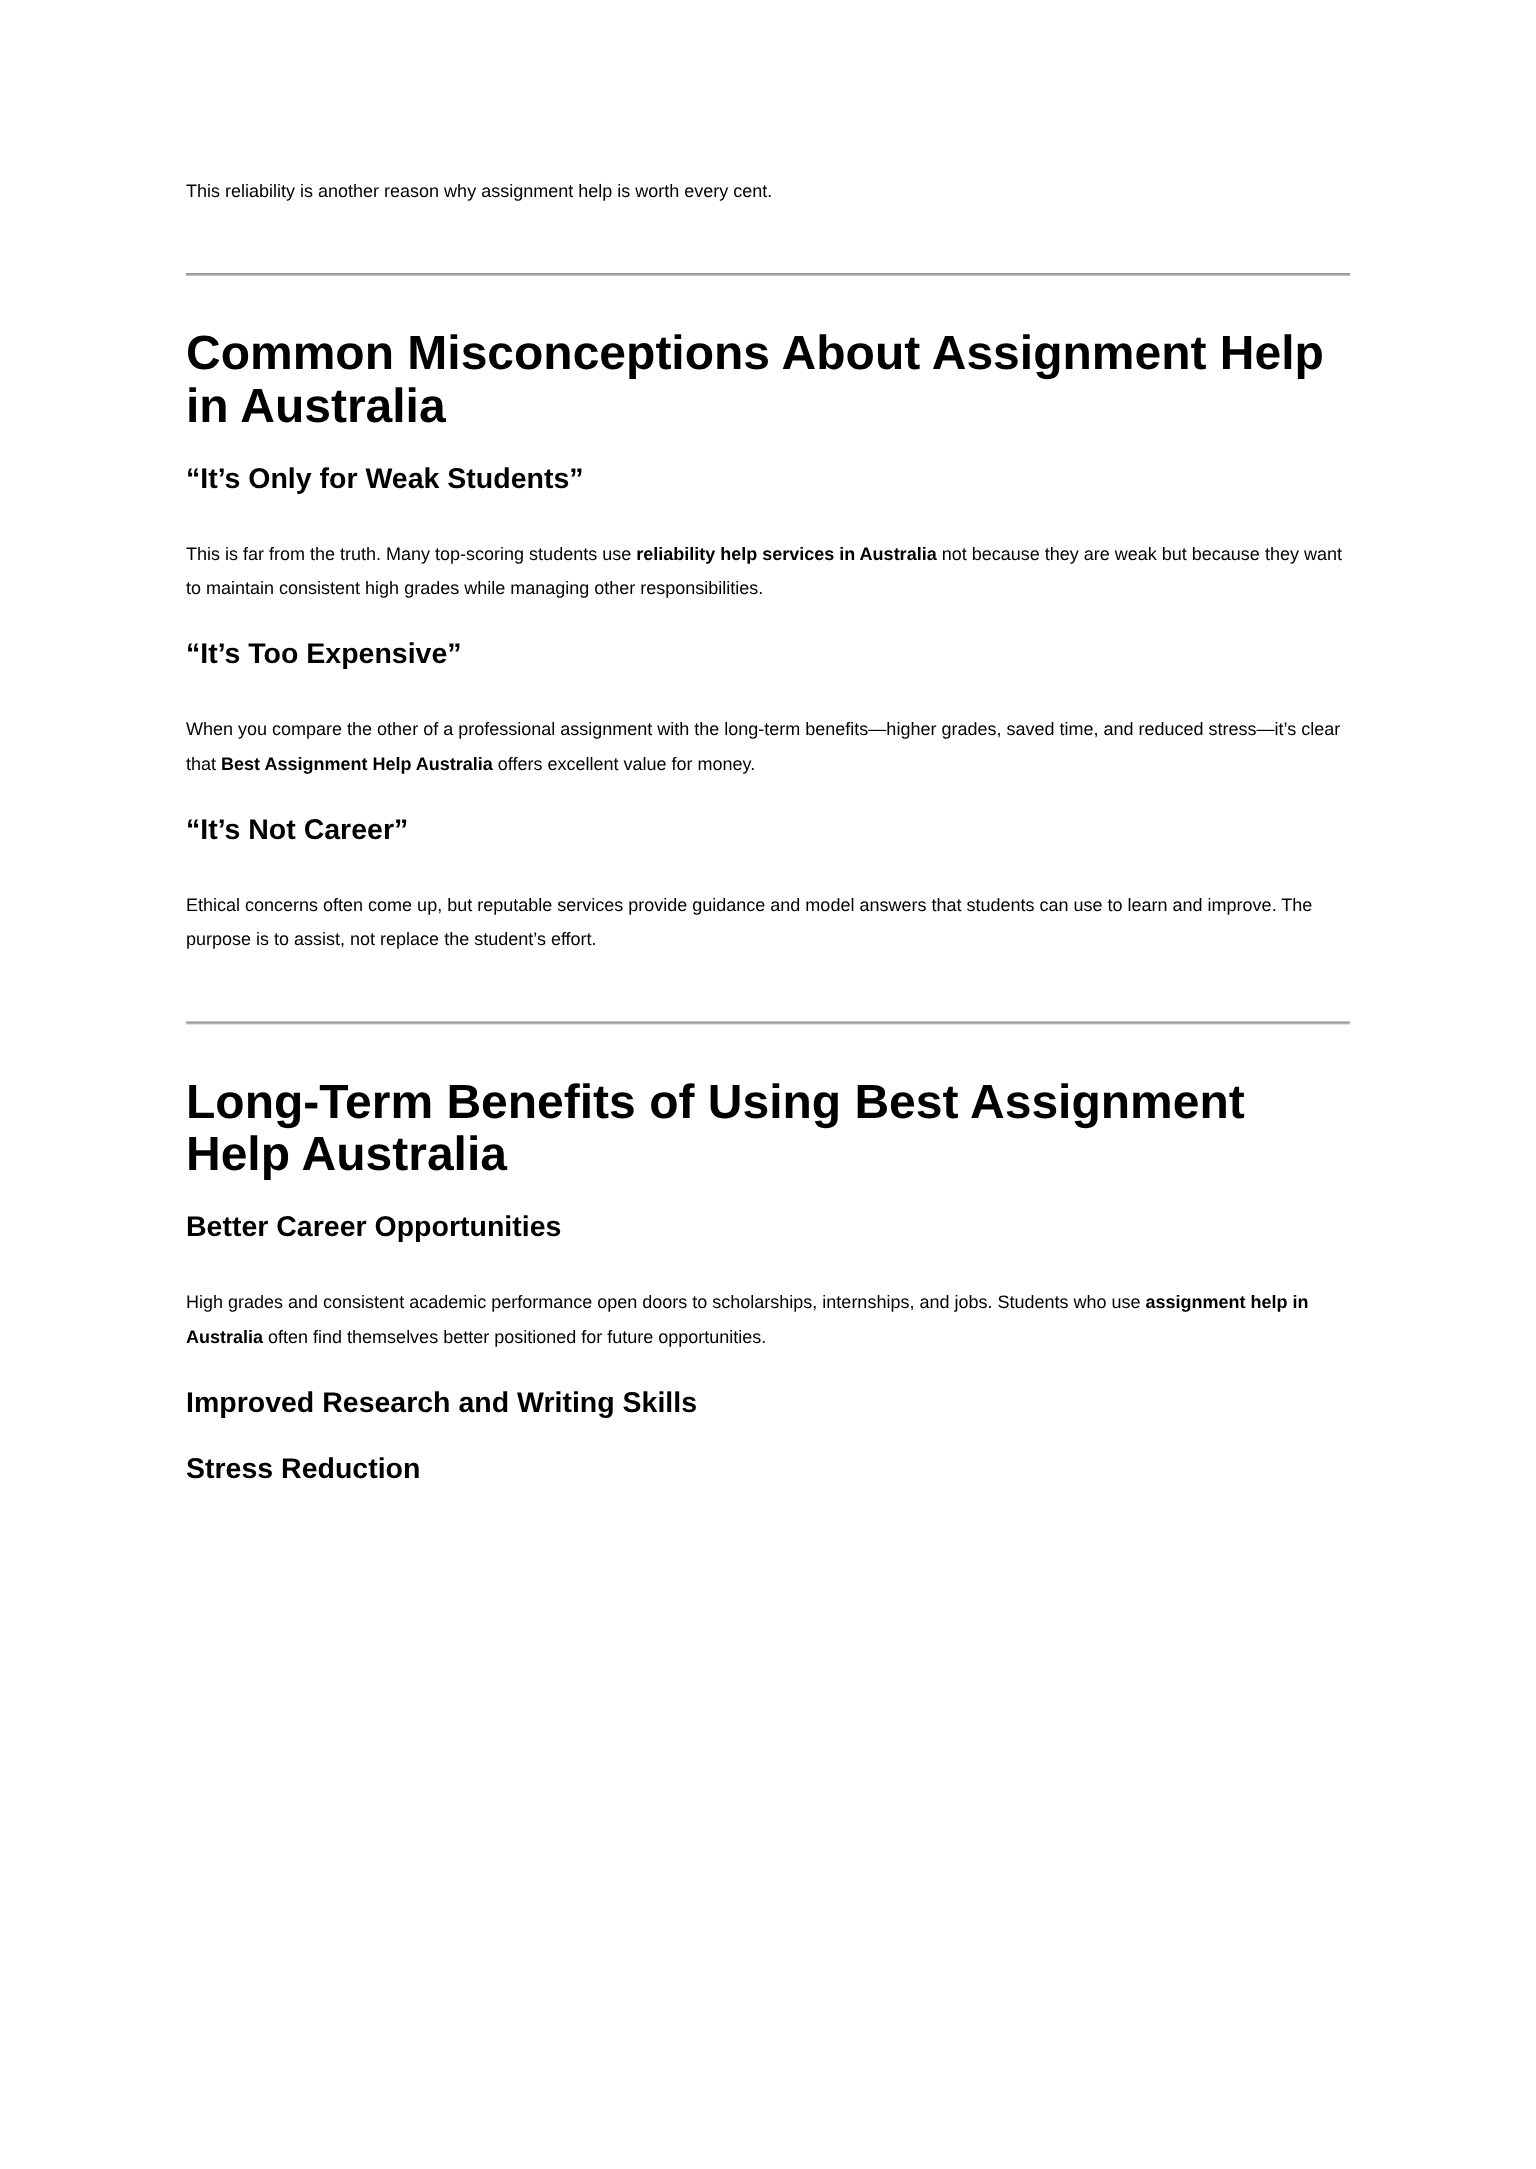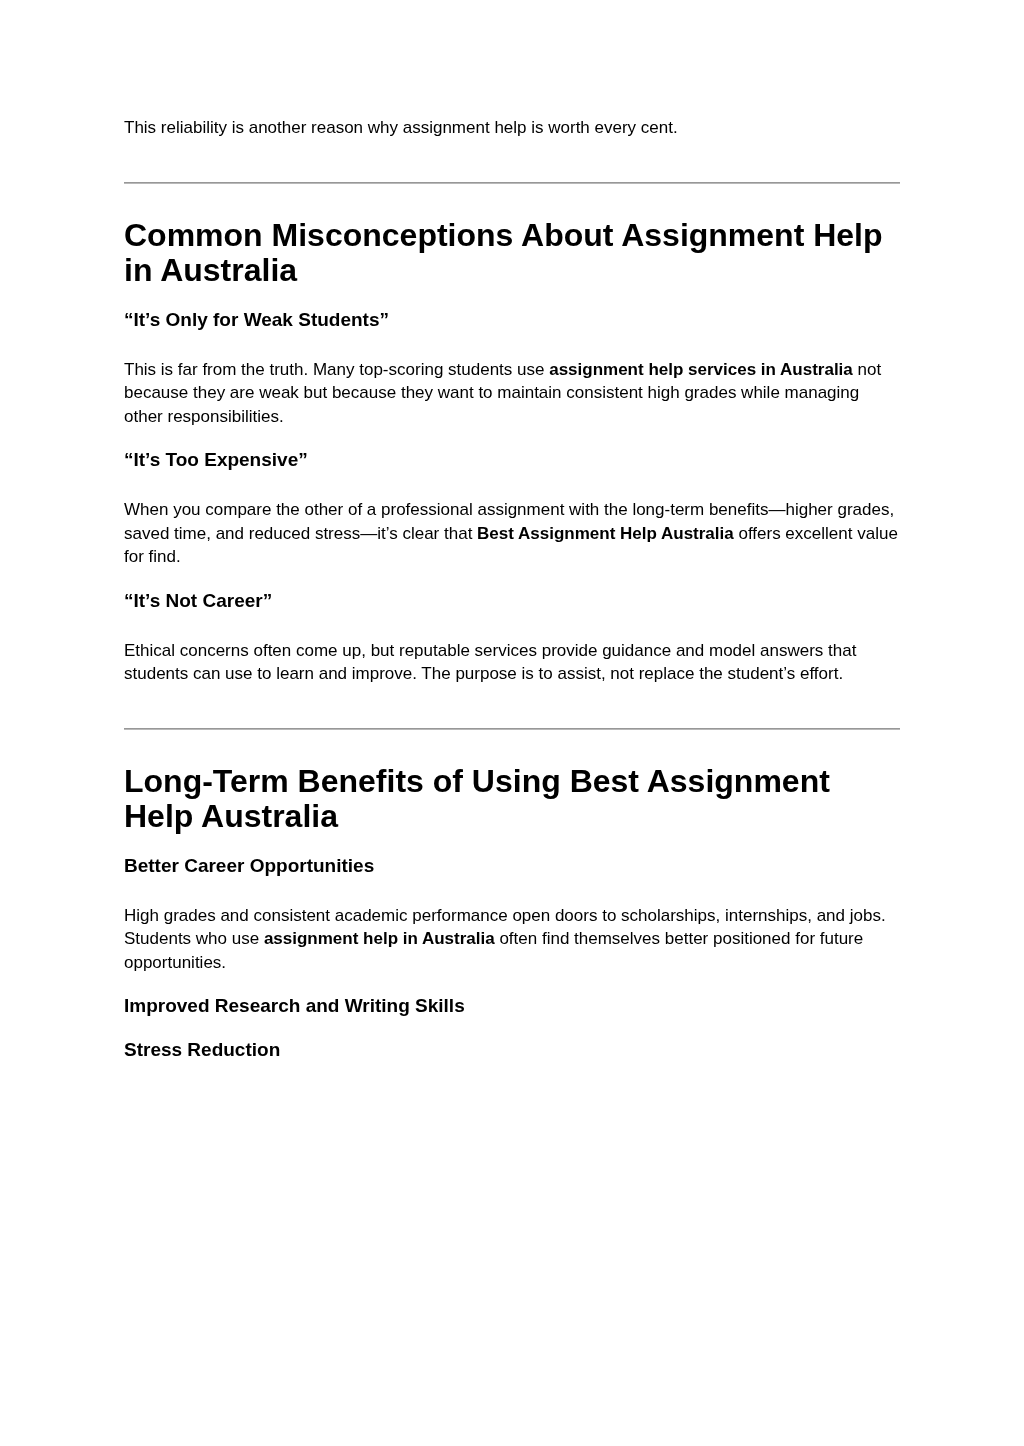--- a/index.html
+++ b/index.html
@@ -14,21 +14,21 @@
     color: #000000;
     font-family: "Liberation Sans", "DejaVu Sans", sans-serif;
     overflow: hidden;
     box-sizing: border-box;
   }
   .doc {
     padding: 116px 124px 0 124px;
     box-sizing: border-box;
   }
   p.body {
-    font-size: 17px;
+    font-size: 12px;
     line-height: 23.5px;
     margin: 26px 0 0 0;
     color: #000000;
   }
   p.body.first {
     margin-top: 0;
   }
   p.body strong, p.body b {
     font-weight: bold;
   }
@@ -59,24 +59,24 @@
 <div class="page">
   <div class="doc">
 
     <p class="body first">This reliability is another reason why assignment help is worth every cent.</p>
 
     <hr class="divider">
 
     <h1 class="section-title">Common Misconceptions About Assignment Help in Australia</h1>
 
     <h2 class="sub-heading">“It’s Only for Weak Students”</h2>
-    <p class="body"><span>This is far from the truth. Many top-scoring students use </span><strong>assignment help services in Australia</strong><span> not because they are weak but because they want to maintain consistent high grades while managing other responsibilities.</span></p>
+    <p class="body"><span>This is far from the truth. Many top-scoring students use </span><strong>reliability help services in Australia</strong><span> not because they are weak but because they want to maintain consistent high grades while managing other responsibilities.</span></p>
 
     <h2 class="sub-heading">“It’s Too Expensive”</h2>
-    <p class="body"><span>When you compare the other of a professional assignment with the long-term benefits—higher grades, saved time, and reduced stress—it’s clear that </span><strong>Best Assignment Help Australia</strong><span> offers excellent value for find.</span></p>
+    <p class="body"><span>When you compare the other of a professional assignment with the long-term benefits—higher grades, saved time, and reduced stress—it’s clear that </span><strong>Best Assignment Help Australia</strong><span> offers excellent value for money.</span></p>
 
     <h2 class="sub-heading">“It’s Not Career”</h2>
     <p class="body"><span>Ethical concerns often come up, but reputable services provide guidance and model answers that students can use to learn and improve. The purpose is to assist, not replace the student’s effort.</span></p>
 
     <hr class="divider">
 
     <h1 class="section-title">Long-Term Benefits of Using Best Assignment Help Australia</h1>
 
     <h2 class="sub-heading">Better Career Opportunities</h2>
     <p class="body"><span>High grades and consistent academic performance open doors to scholarships, internships, and jobs. Students who use </span><strong>assignment help in Australia</strong><span> often find themselves better positioned for future opportunities.</span></p>

